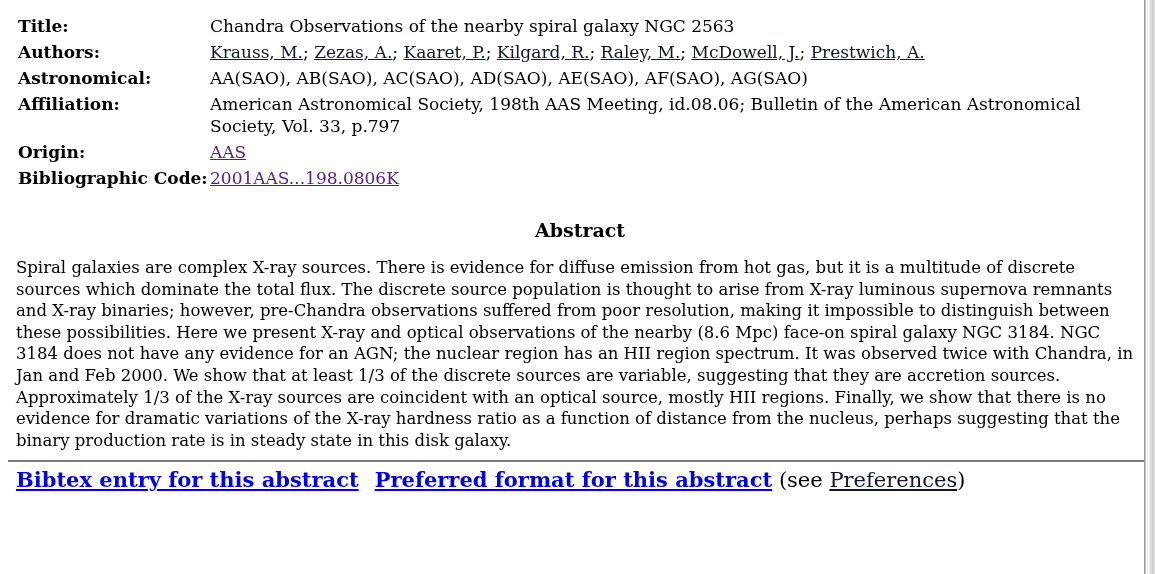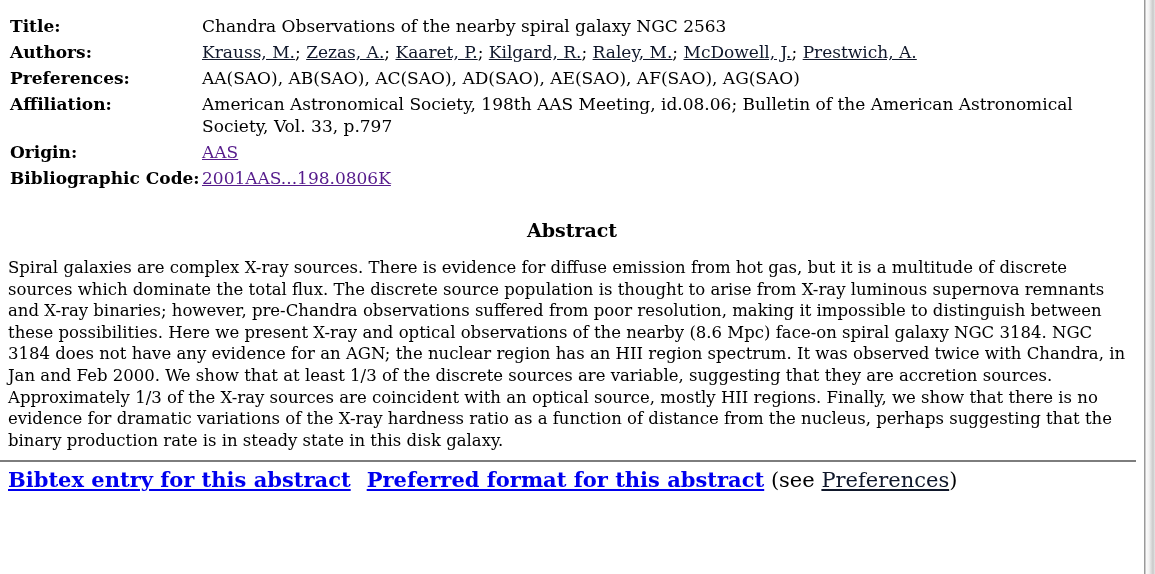--- a/index.html
+++ b/index.html
@@ -7,21 +7,21 @@
   body {
     width: 1155px; height: 574px;
     background: #ffffff;
     font-family: "DejaVu Serif", "Liberation Serif", serif;
     color: #000000;
     overflow: hidden;
     position: relative;
   }
   .content {
     position: absolute;
-    left: 0; top: 0;
+    left: 8px; top: 0;
     width: 1144px; height: 574px;
     padding: 8px 8px 0 8px;
     overflow: hidden;
   }
   
   table.meta {
     border-collapse: separate;
     border-spacing: 2px;
     margin-top: 4px;
     font-size: 17px;
@@ -89,21 +89,21 @@
     <tbody>
         <tr>
       <td class="lbl">Title:</td>
       <td class="val">Chandra Observations of the nearby spiral galaxy NGC 2563</td>
     </tr>
     <tr>
       <td class="lbl">Authors:</td>
       <td class="val"><a class="lnk">Krauss, M.</a><span class="sep">; </span><a class="lnk">Zezas, A.</a><span class="sep">; </span><a class="lnk">Kaaret, P.</a><span class="sep">; </span><a class="lnk">Kilgard, R.</a><span class="sep">; </span><a class="lnk">Raley, M.</a><span class="sep">; </span><a class="lnk">McDowell, J.</a><span class="sep">; </span><a class="lnk">Prestwich, A.</a></td>
     </tr>
     <tr>
-      <td class="lbl">Preferences:</td>
+      <td class="lbl">Astronomical:</td>
       <td class="val">AA(SAO), AB(SAO), AC(SAO), AD(SAO), AE(SAO), AF(SAO), AG(SAO)</td>
     </tr>
     <tr>
       <td class="lbl">Affiliation:</td>
       <td class="val">American Astronomical Society, 198th AAS Meeting, id.08.06; Bulletin of the American Astronomical Society, Vol. 33, p.797</td>
     </tr>
     <tr>
       <td class="lbl">Origin:</td>
       <td class="val"><a class="visited">AAS</a></td>
     </tr>

